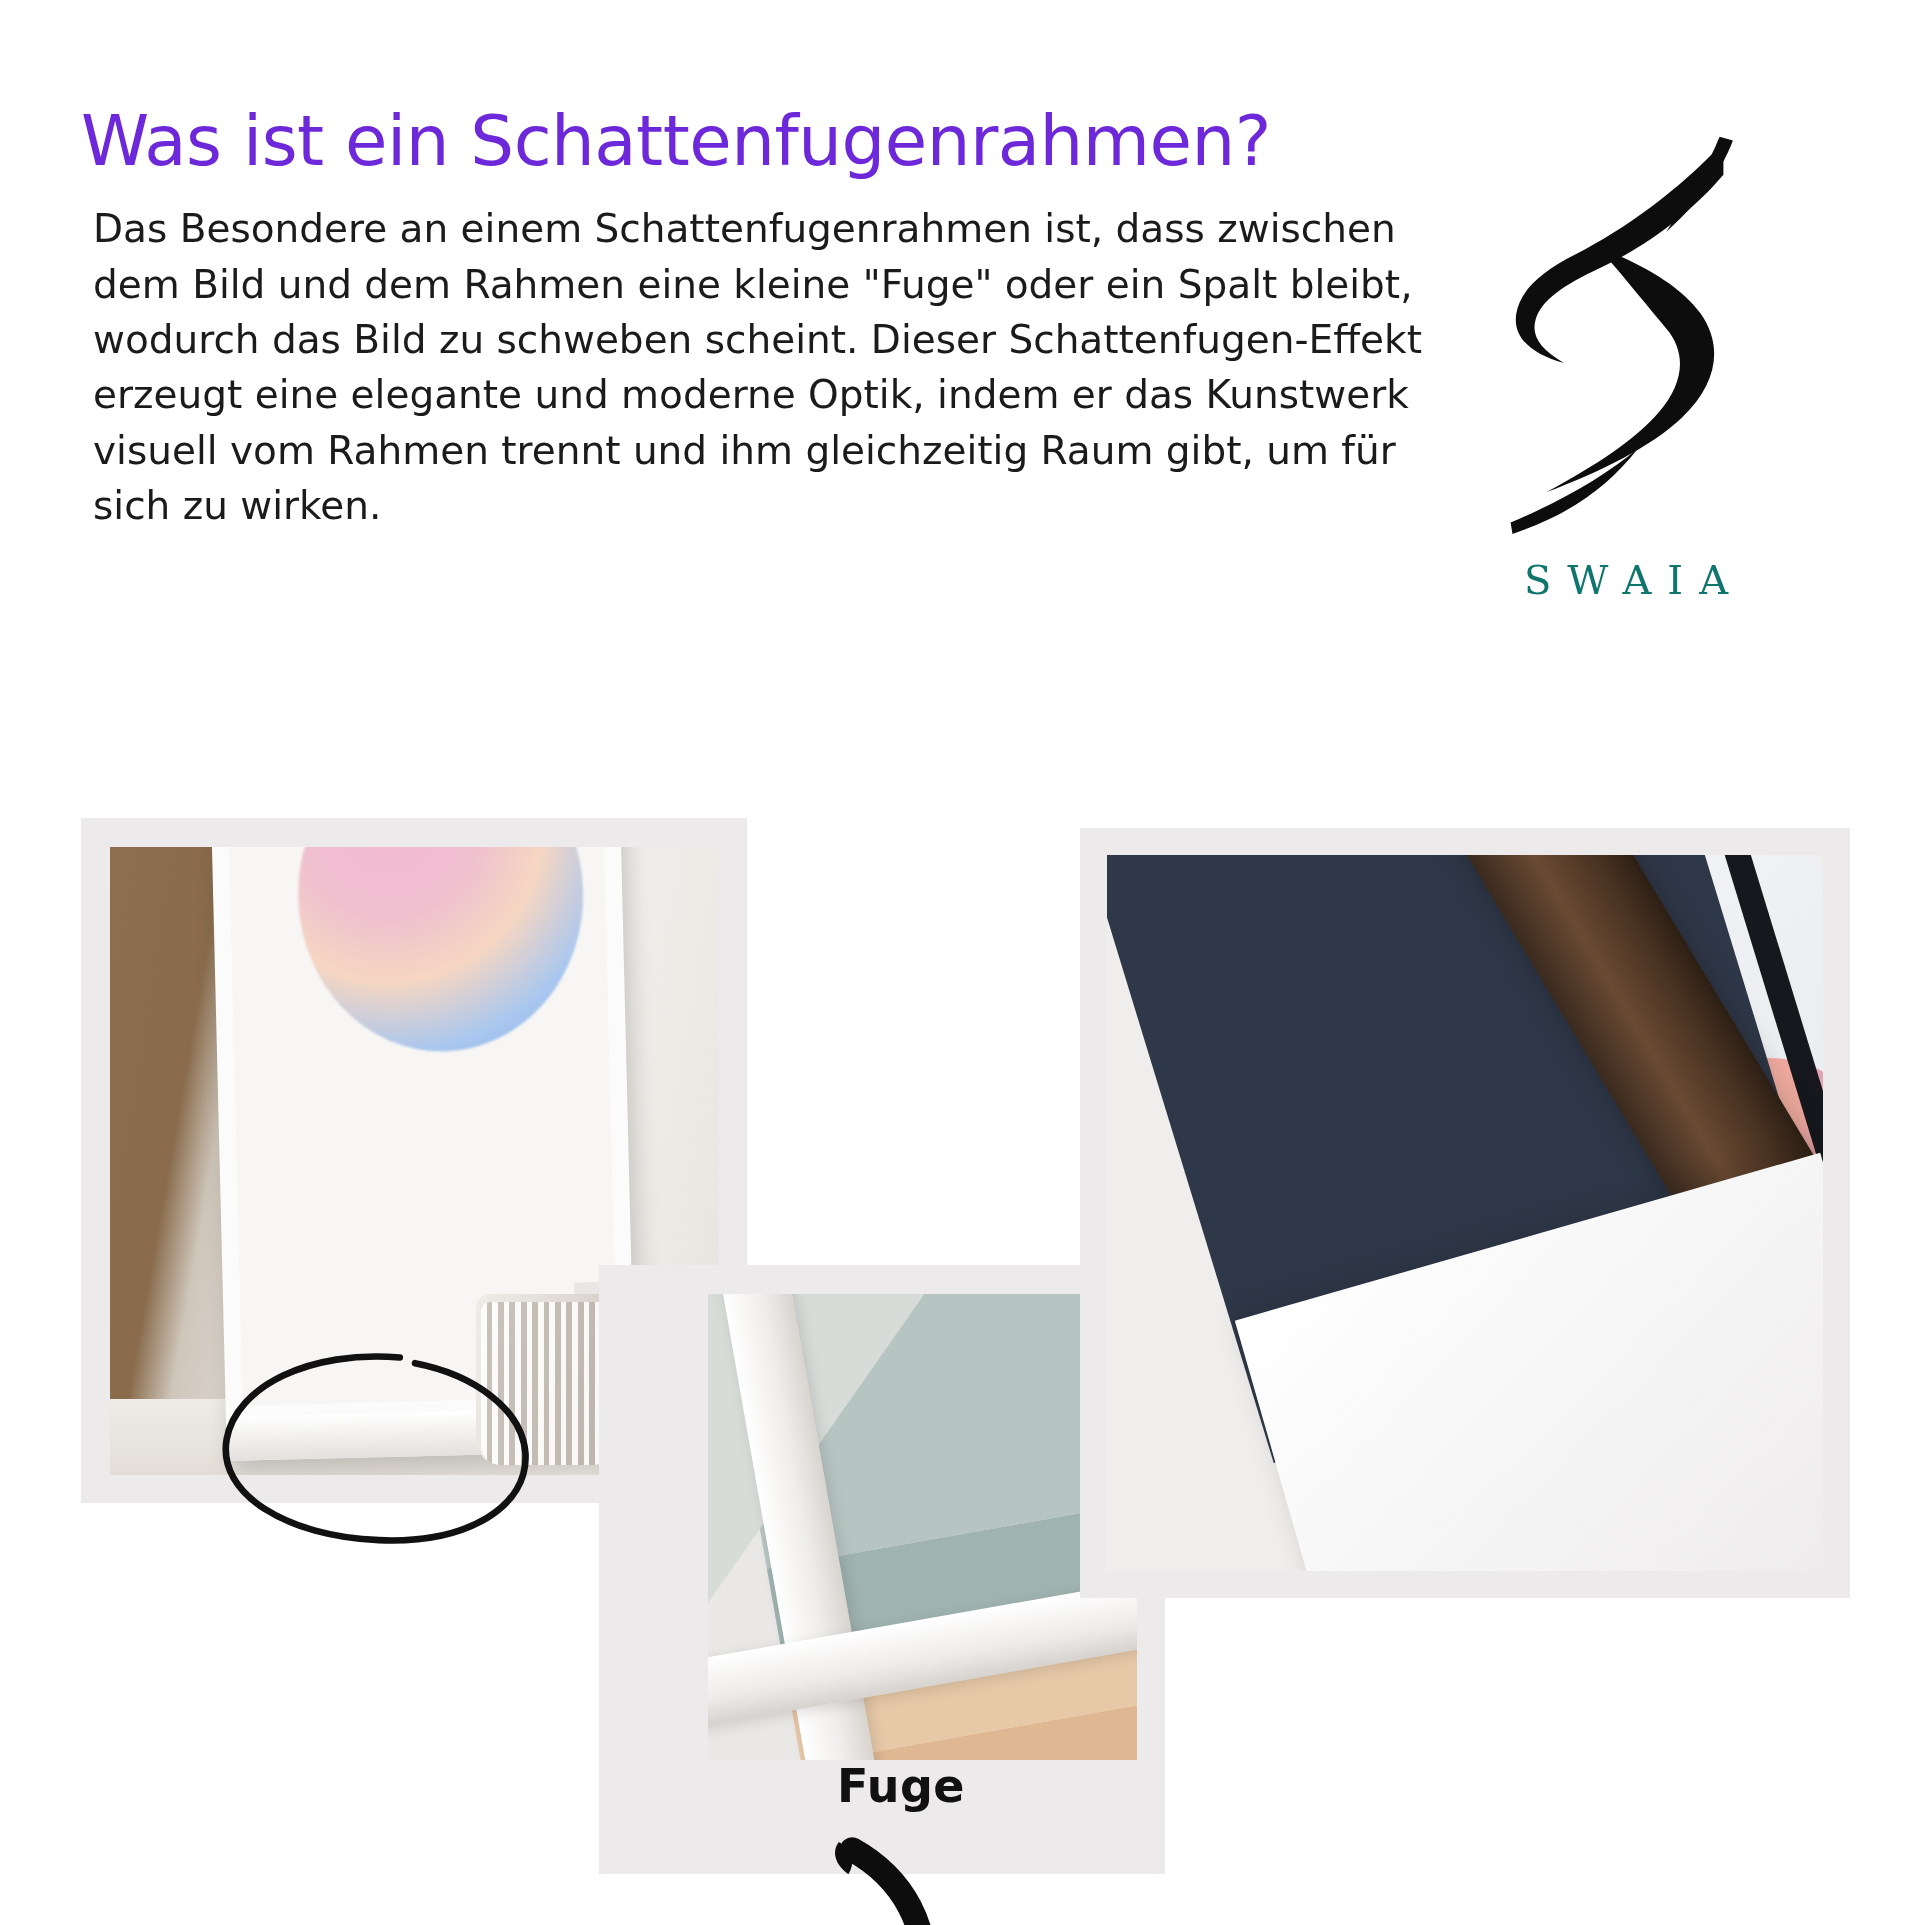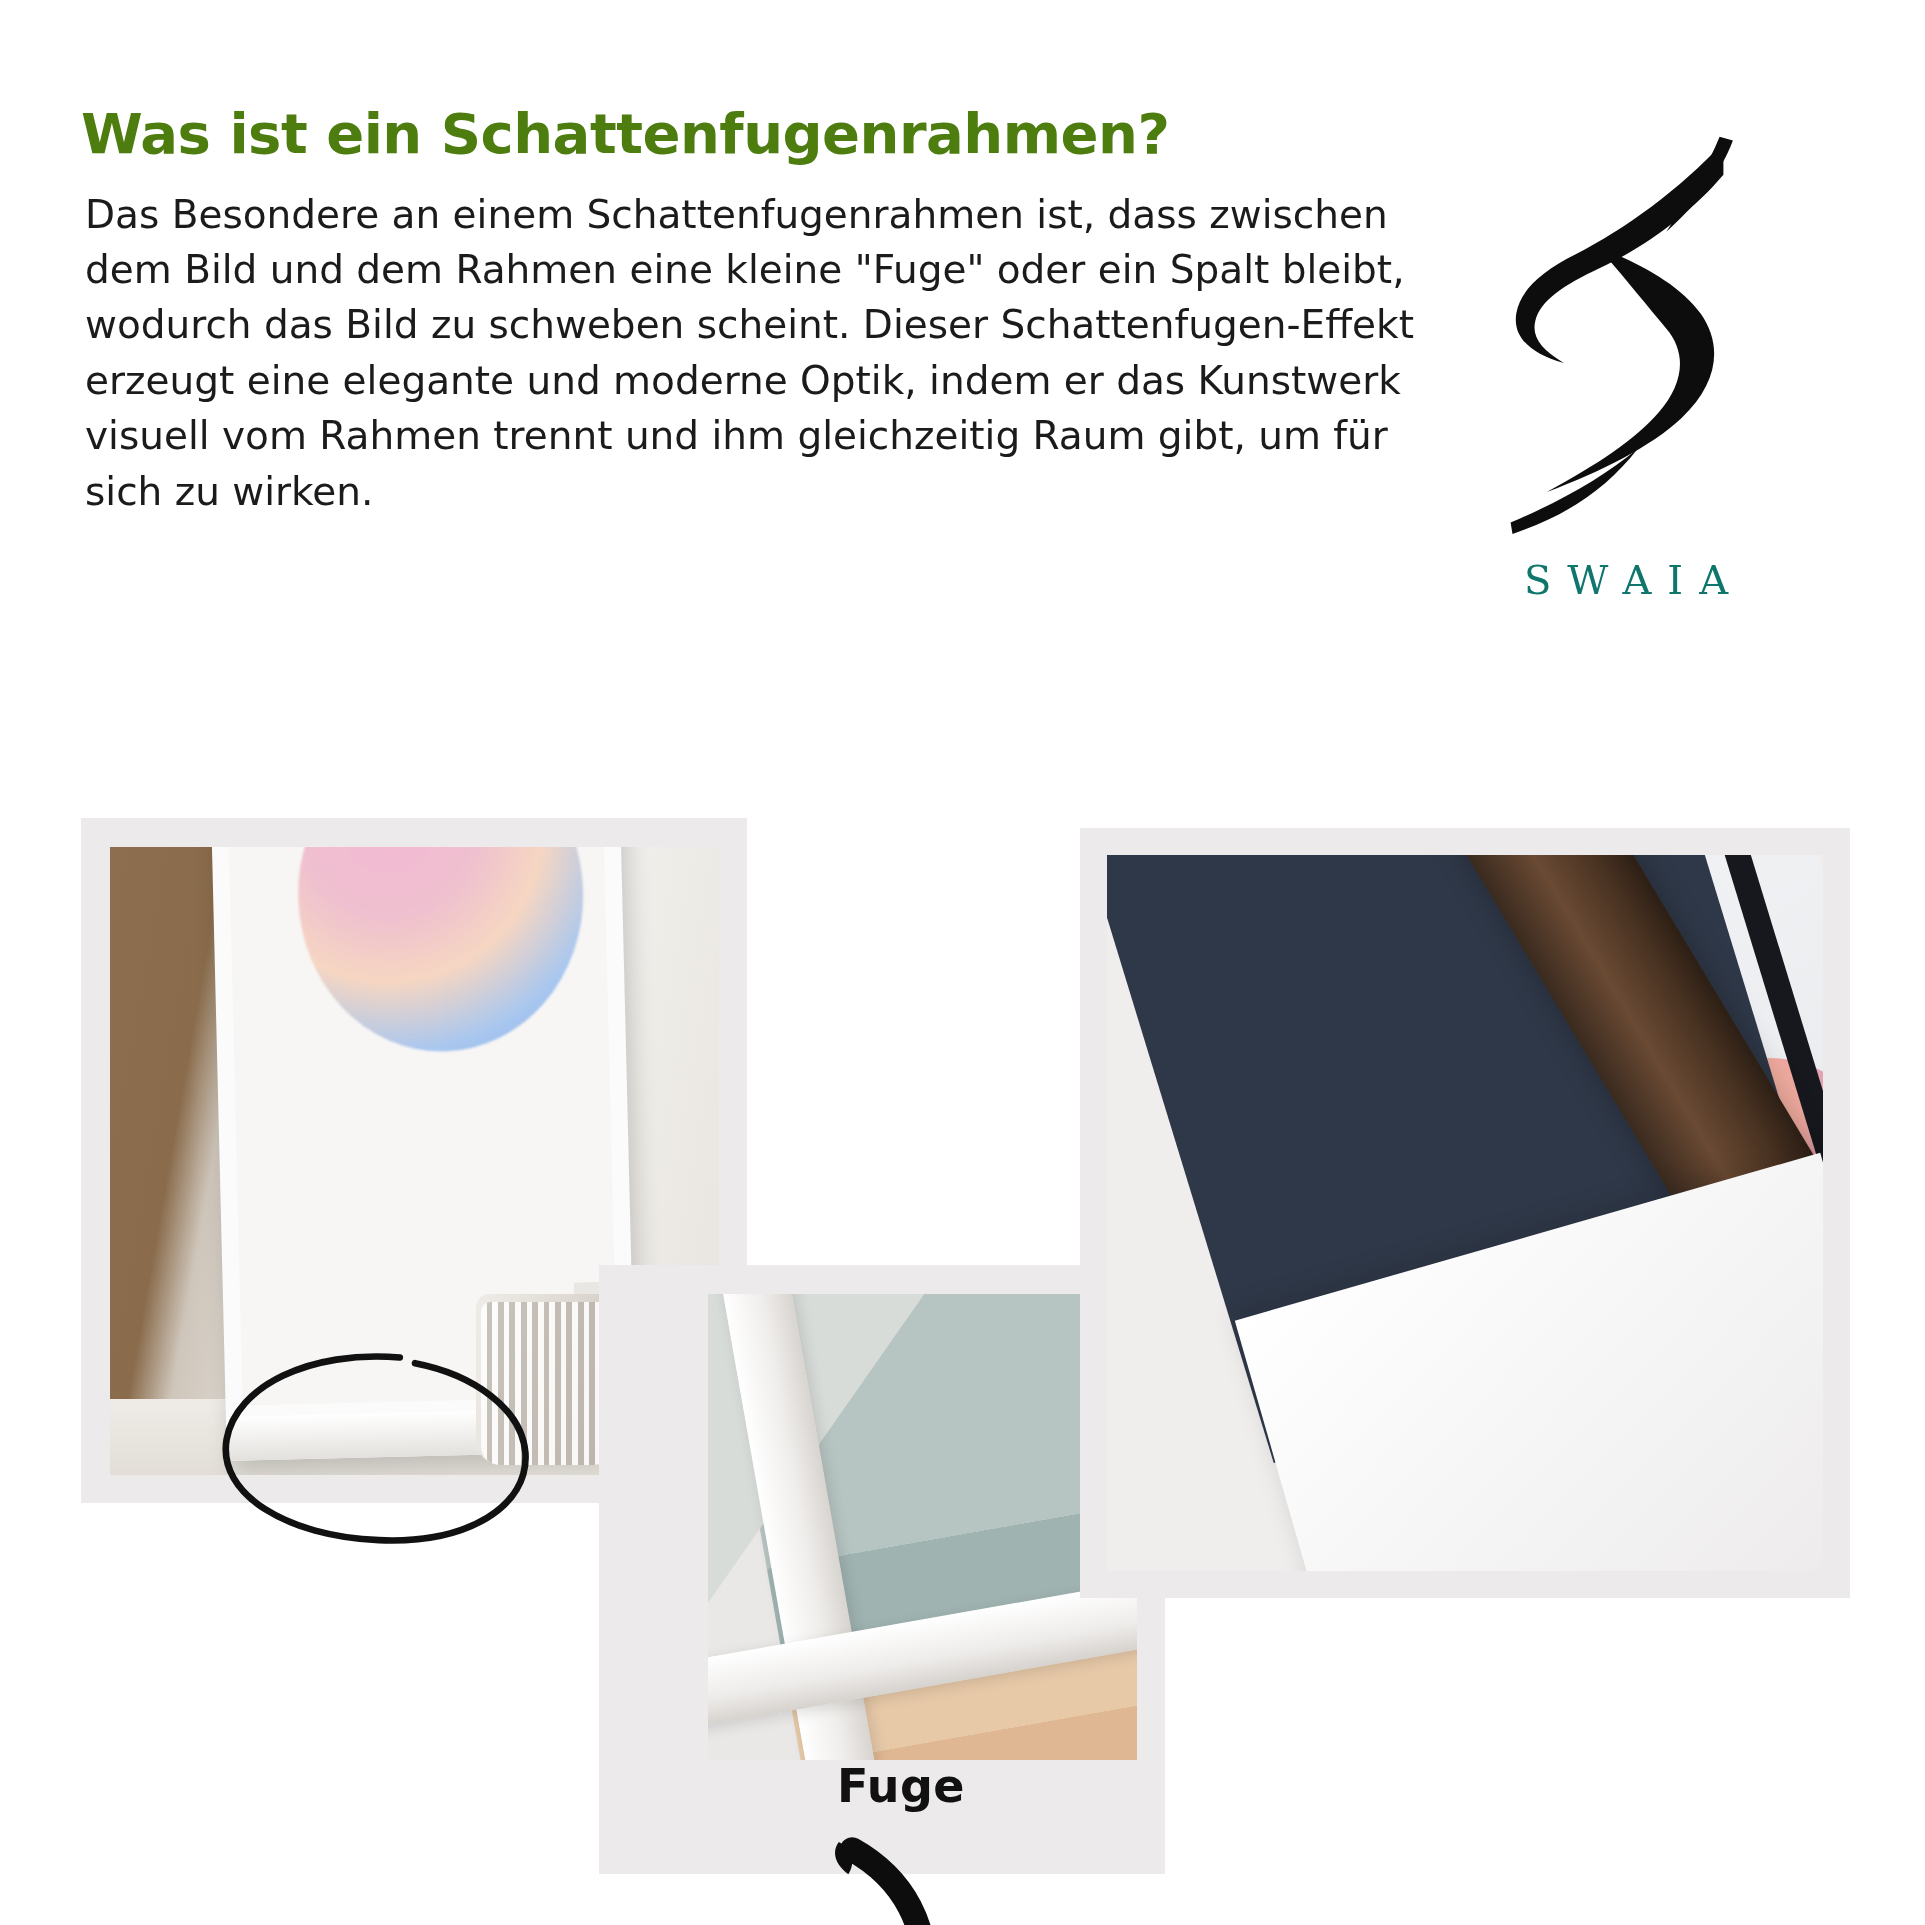--- a/index.html
+++ b/index.html
@@ -17,33 +17,33 @@
 
   
   .header {
     position: absolute;
     left: 81px;
     top: 103px;
     width: 1351px;
   }
   .headline {
     font-family: "DejaVu Sans", sans-serif;
-    font-weight: bold;
-    font-size: 56px;
+    font-weight: normal;
+    font-size: 69px;
     line-height: 1.12;
-    color: #4d7c0f;
+    color: #6d28d9;
     letter-spacing: -0.5px;
     margin: 0 0 21px 0;
   }
   .body-copy {
     font-family: "DejaVu Sans", sans-serif;
     font-size: 39px;
     line-height: 1.42;
     color: #1b1b1b;
-    margin: 4px;
+    margin: 12px;
     width: 1346px;
   }
 
   
   .logo-block {
     position: absolute;
     right: 143px;
     top: 133px;
     width: 314px;
     height: 504px;

